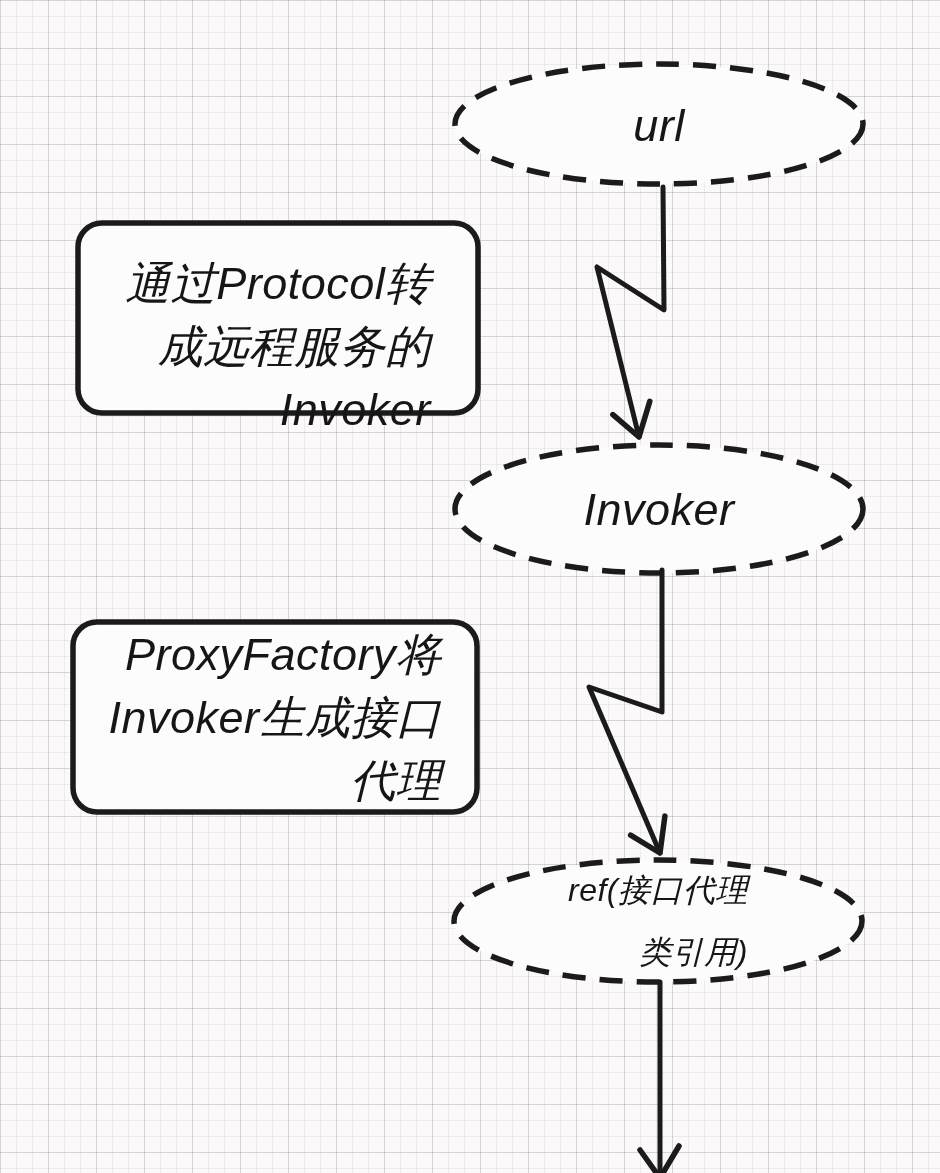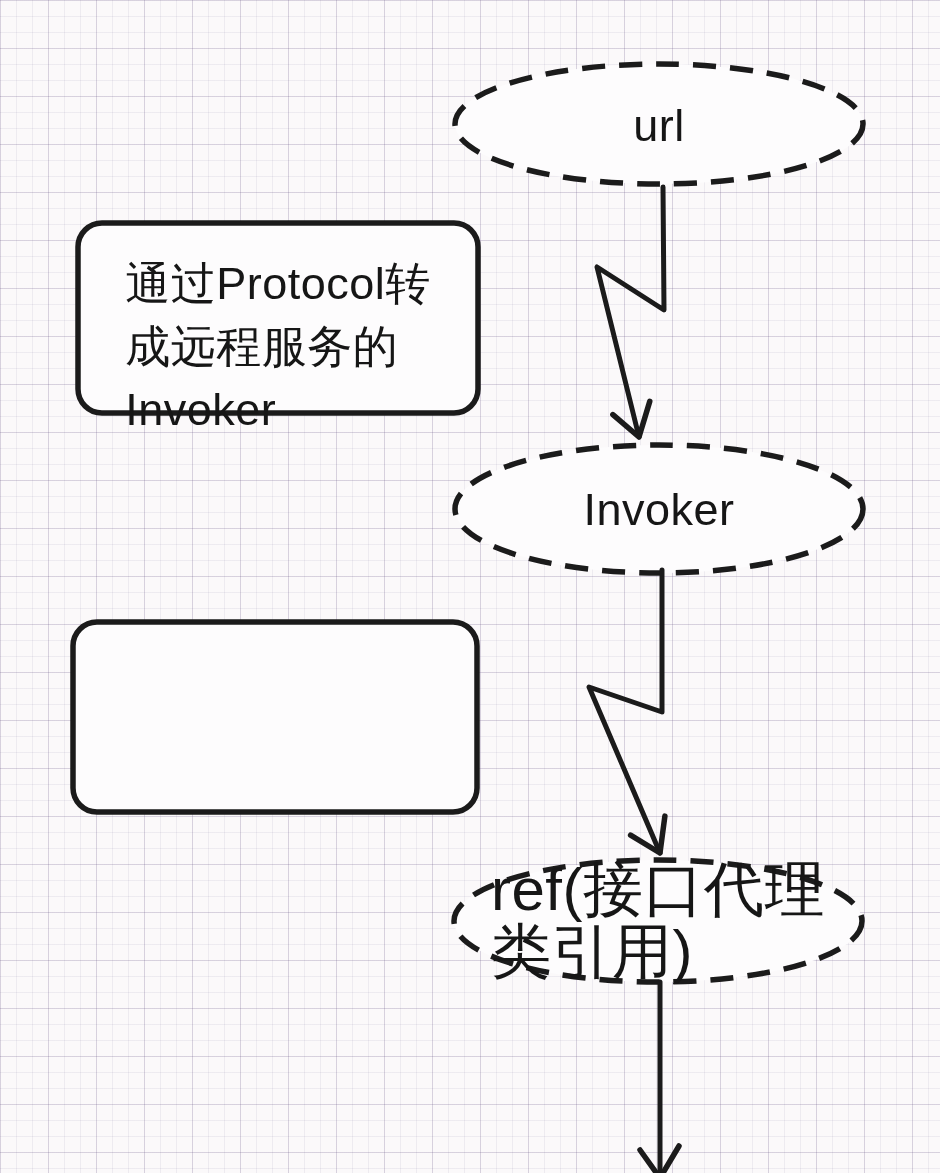--- a/index.html
+++ b/index.html
@@ -16,23 +16,23 @@
     background-size:16px 16px,16px 16px,48px 48px,48px 48px;
     font-family:"Liberation Sans", sans-serif;
   }
   svg.layer{position:absolute;left:0;top:0;}
   .shape{fill:#fdfcfd;stroke:#1b1b1b;stroke-width:5.5;}
   .dashed{stroke-dasharray:23 14;}
   .arrow{fill:none;stroke:#1b1b1b;stroke-width:5;stroke-linecap:round;stroke-linejoin:round;}
   .label{
     position:absolute;
     display:flex;align-items:center;justify-content:center;
-    text-align:left;white-space:pre-line;
+    text-align:right;white-space:pre-line;
     color:#161616;
-    font-size:45px;line-height:63px;letter-spacing:0.5px;
+    font-size:45px;line-height:63px;letter-spacing:0.5px;font-style:italic;
   }
 </style>
 </head>
 <body>
 
 <div class="canvas">
 
   <svg class="layer" width="940" height="1173" viewBox="0 0 940 1173">
     <defs>
       <marker id="arrowhead" markerUnits="userSpaceOnUse" markerWidth="52" markerHeight="52" viewBox="0 0 52 52" refX="44" refY="26" orient="auto">
@@ -52,17 +52,20 @@
   </svg>
 
   <div class="label" style="left:457px;top:66px;width:404px;height:118px;">url</div>
 
   <div class="label" style="left:78px;top:225px;width:400px;height:242px;">通过Protocol转
 成远程服务的
 Invoker</div>
 
   <div class="label" style="left:457px;top:446px;width:404px;height:126px;">Invoker</div>
 
+  <div class="label" style="left:73px;top:624px;width:404px;height:186px;">ProxyFactory将
+Invoker生成接口
+代理</div>
 
-  <div class="label" style="left:430px;top:858px;width:456px;height:126px;font-size:60px;line-height:62px;">ref(接口代理
+  <div class="label" style="left:430px;top:858px;width:456px;height:126px;font-size:32px;line-height:62px;">ref(接口代理
 类引用)</div>
 
 </div>
 
 </body></html>

